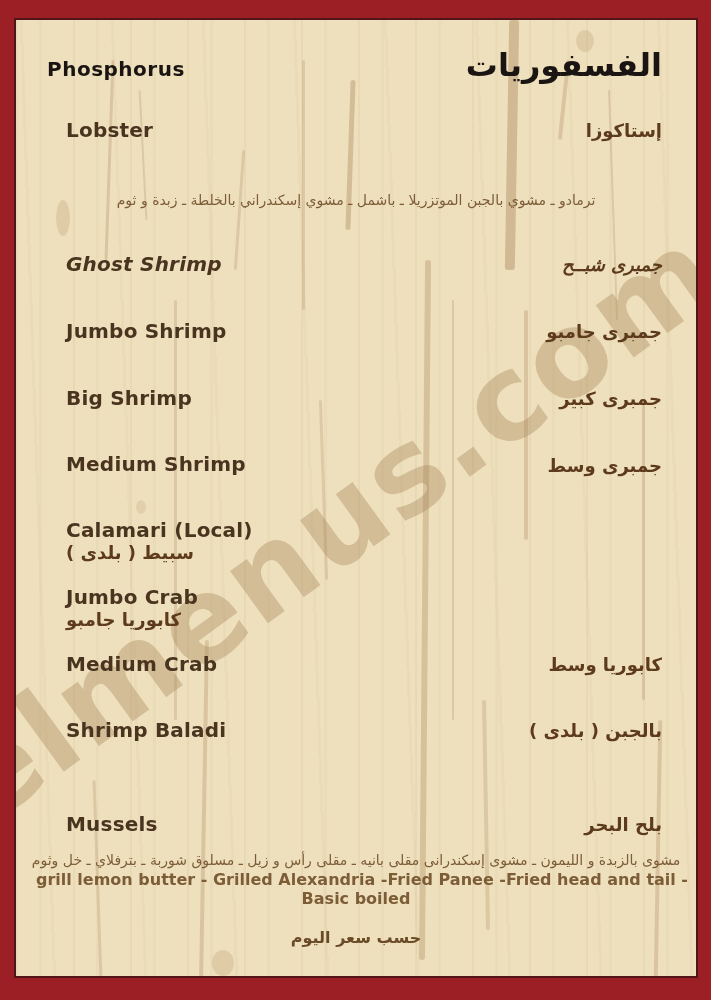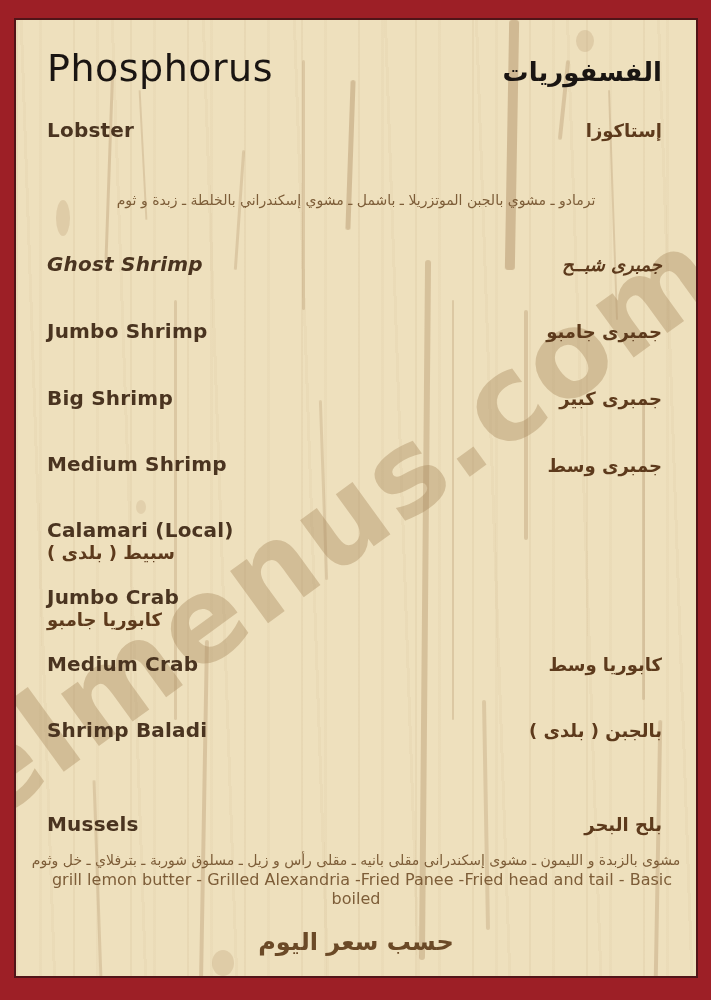--- a/index.html
+++ b/index.html
@@ -68,43 +68,43 @@
     pointer-events:none;
   }
   .row{
     position:absolute;
     left:31px;right:34px;
     display:flex;
     justify-content:space-between;
     align-items:baseline;
   }
   .title-en{
-    font-size:38px;font-weight:normal;color:var(--title);letter-spacing:0.5px;
+    font-size:20px;font-weight:bold;color:var(--title);letter-spacing:0.5px;
   }
   .title-ar{
-    font-size:26px;font-weight:bold;color:var(--title);direction:rtl;
+    font-size:32px;font-weight:bold;color:var(--title);direction:rtl;
   }
   .item-en{
-    font-size:20px;font-weight:bold;color:var(--item_en);letter-spacing:0.2px;
+    font-size:20px;font-weight:bold;color:var(--item_en);letter-spacing:0.2px;margin-left:19px;
   }
   .item-ar{
     font-size:18px;font-weight:bold;color:var(--item_ar);direction:rtl;
   }
   .center-line{
     position:absolute;left:0;right:0;
     text-align:center;
   }
   .note-ar{
     font-size:14px;font-weight:normal;color:var(--note);direction:rtl;
   }
   .note-en{
-    font-size:16px;font-weight:400;color:var(--note);margin-left:12px;
+    font-size:16px;font-weight:700;color:var(--note);margin-left:12px;
   }
   .price-ar{
-    font-size:24px;font-weight:bold;color:var(--price);direction:rtl;
+    font-size:16px;font-weight:bold;color:var(--price);direction:rtl;
   }
 </style>
 </head>
 <body>
 
 <div class="menu-page">
   <div class="paper">
 
     <div class="texture">
       <span class="streak" style="left:92px;top:40px;width:3px;height:200px;opacity:.35;transform:rotate(2deg);"></span>

